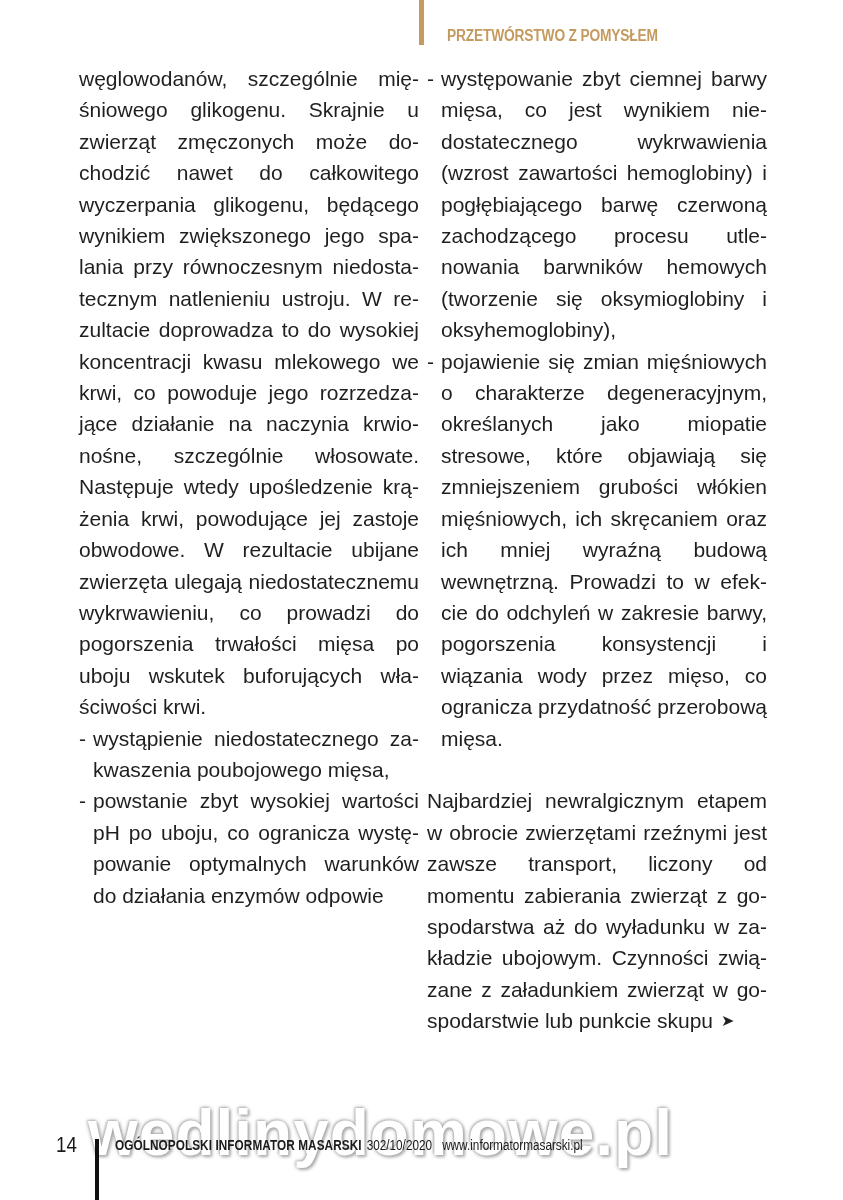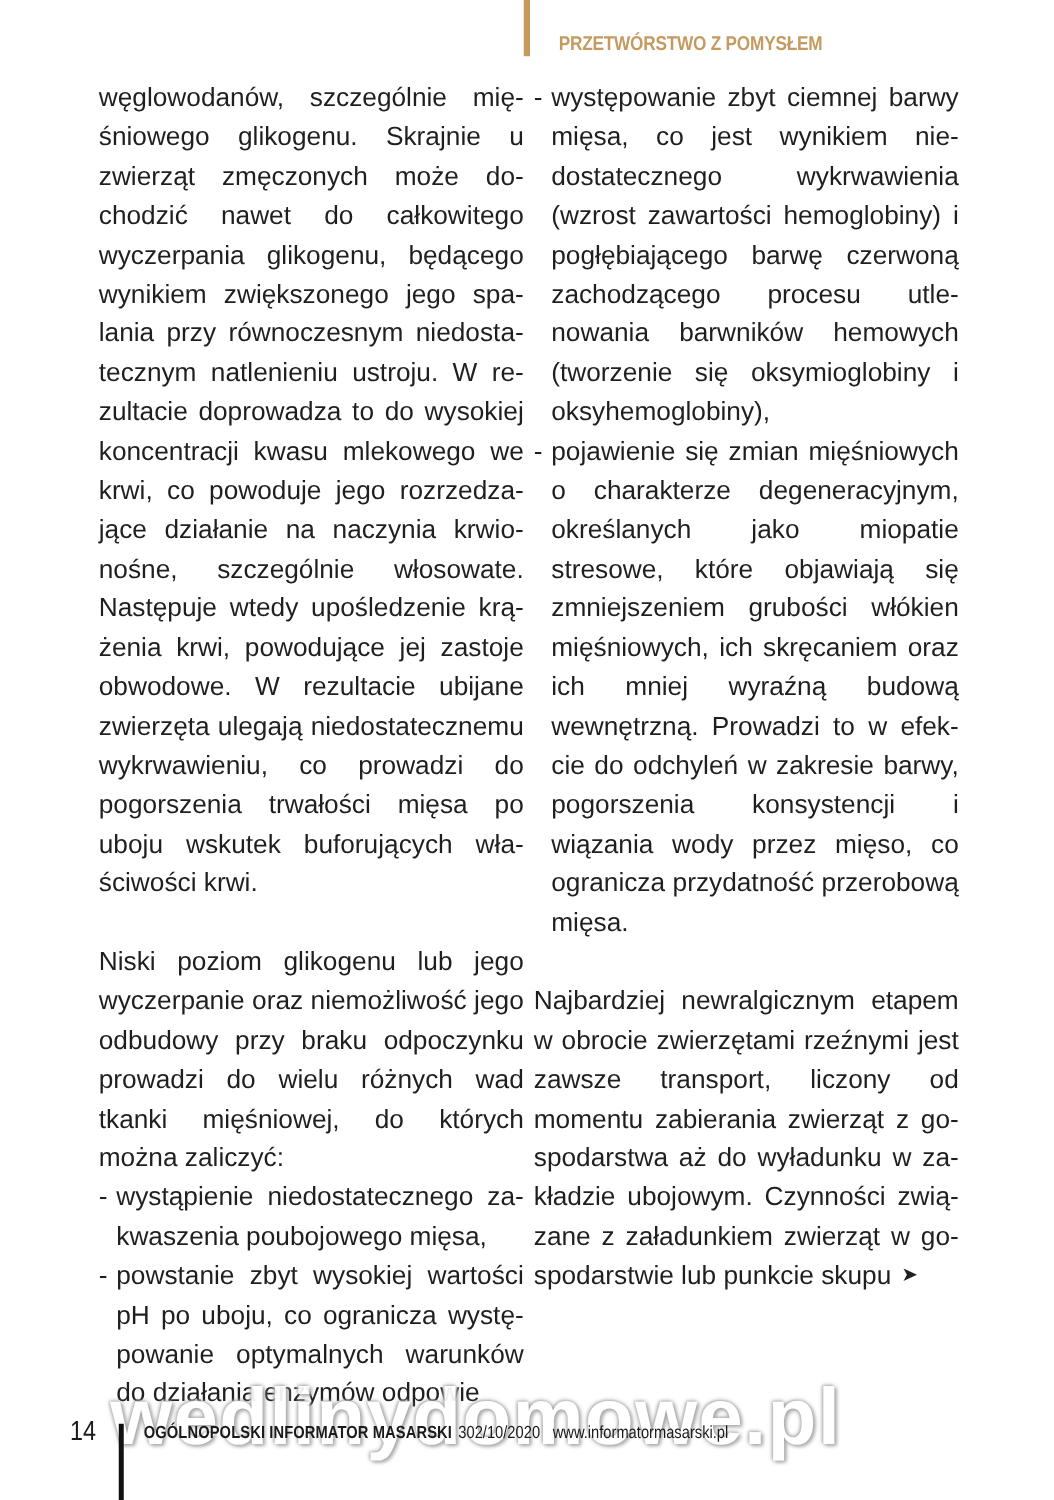--- a/index.html
+++ b/index.html
@@ -141,21 +141,20 @@
     }
   </style>
 </head>
 <body>
 
 <div class="header-bar"></div>
 <div class="section-title">PRZETWÓRSTWO Z POMYSŁEM</div>
 
 <div class="column col-left">
   <p class="para">węglowodanów, szczególnie mię­śniowego glikogenu. Skrajnie u zwierząt zmęczonych może do­chodzić nawet do całkowitego wyczerpania glikogenu, będącego wynikiem zwiększonego jego spa­lania przy równoczesnym niedosta­tecznym natlenieniu ustroju. W re­zultacie doprowadza to do wysokiej koncentracji kwasu mlekowego we krwi, co powoduje jego rozrzedza­jące działanie na naczynia krwio­nośne, szczególnie włosowate. Następuje wtedy upośledzenie krą­żenia krwi, powodujące jej zastoje obwodowe. W rezultacie ubijane zwierzęta ulegają niedostateczne­mu wykrwawieniu, co prowadzi do pogorszenia trwałości mięsa po uboju wskutek buforujących wła­ściwości krwi.</p>
-  <p class="para gap">Niski poziom glikogenu lub jego wyczerpanie oraz niemożliwość jego odbudowy przy braku odpo­czynku prowadzi do wielu różnych wad tkanki mięśniowej, do których można zaliczyć:</p>
   <ul class="bullet-list">
     <li class="bullet-item">
       <span class="dash">-</span>
       <span>wystąpienie niedostatecznego za­kwaszenia poubojowego mięsa,</span>
     </li>
     <li class="bullet-item">
       <span class="dash">-</span>
       <span>powstanie zbyt wysokiej wartości pH po uboju, co ogranicza wystę­powanie optymalnych warunków do działania enzymów odpowie­</span>
     </li>
   </ul>

